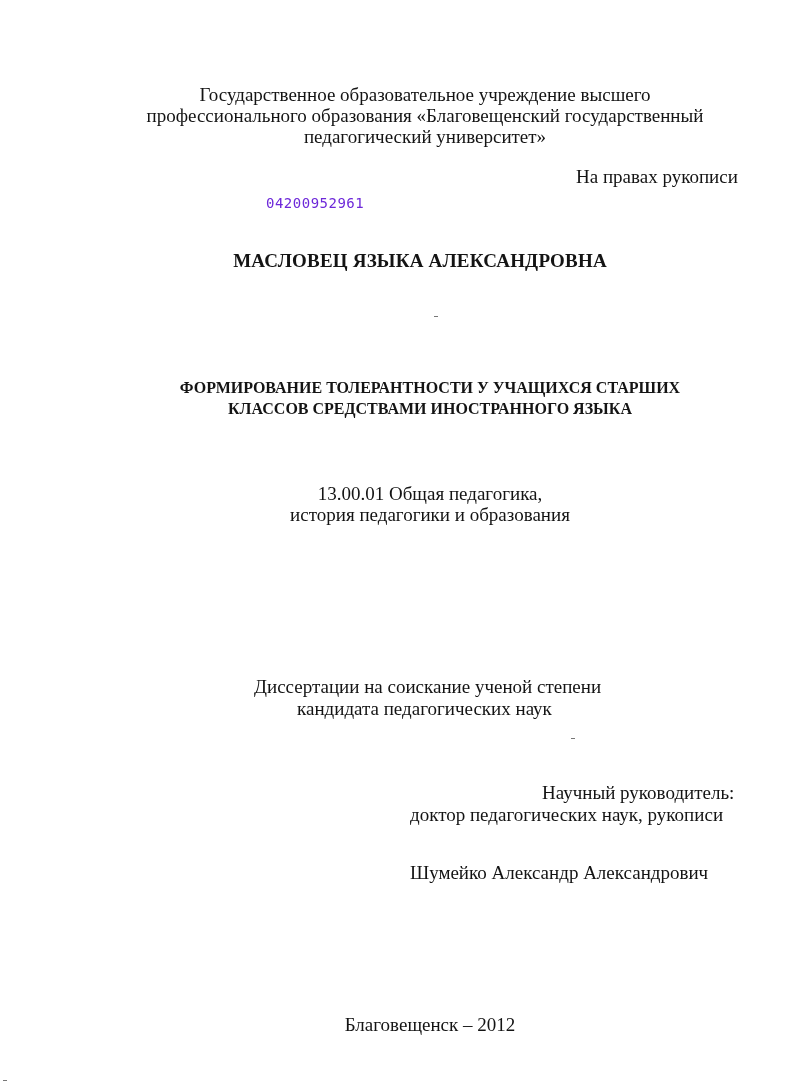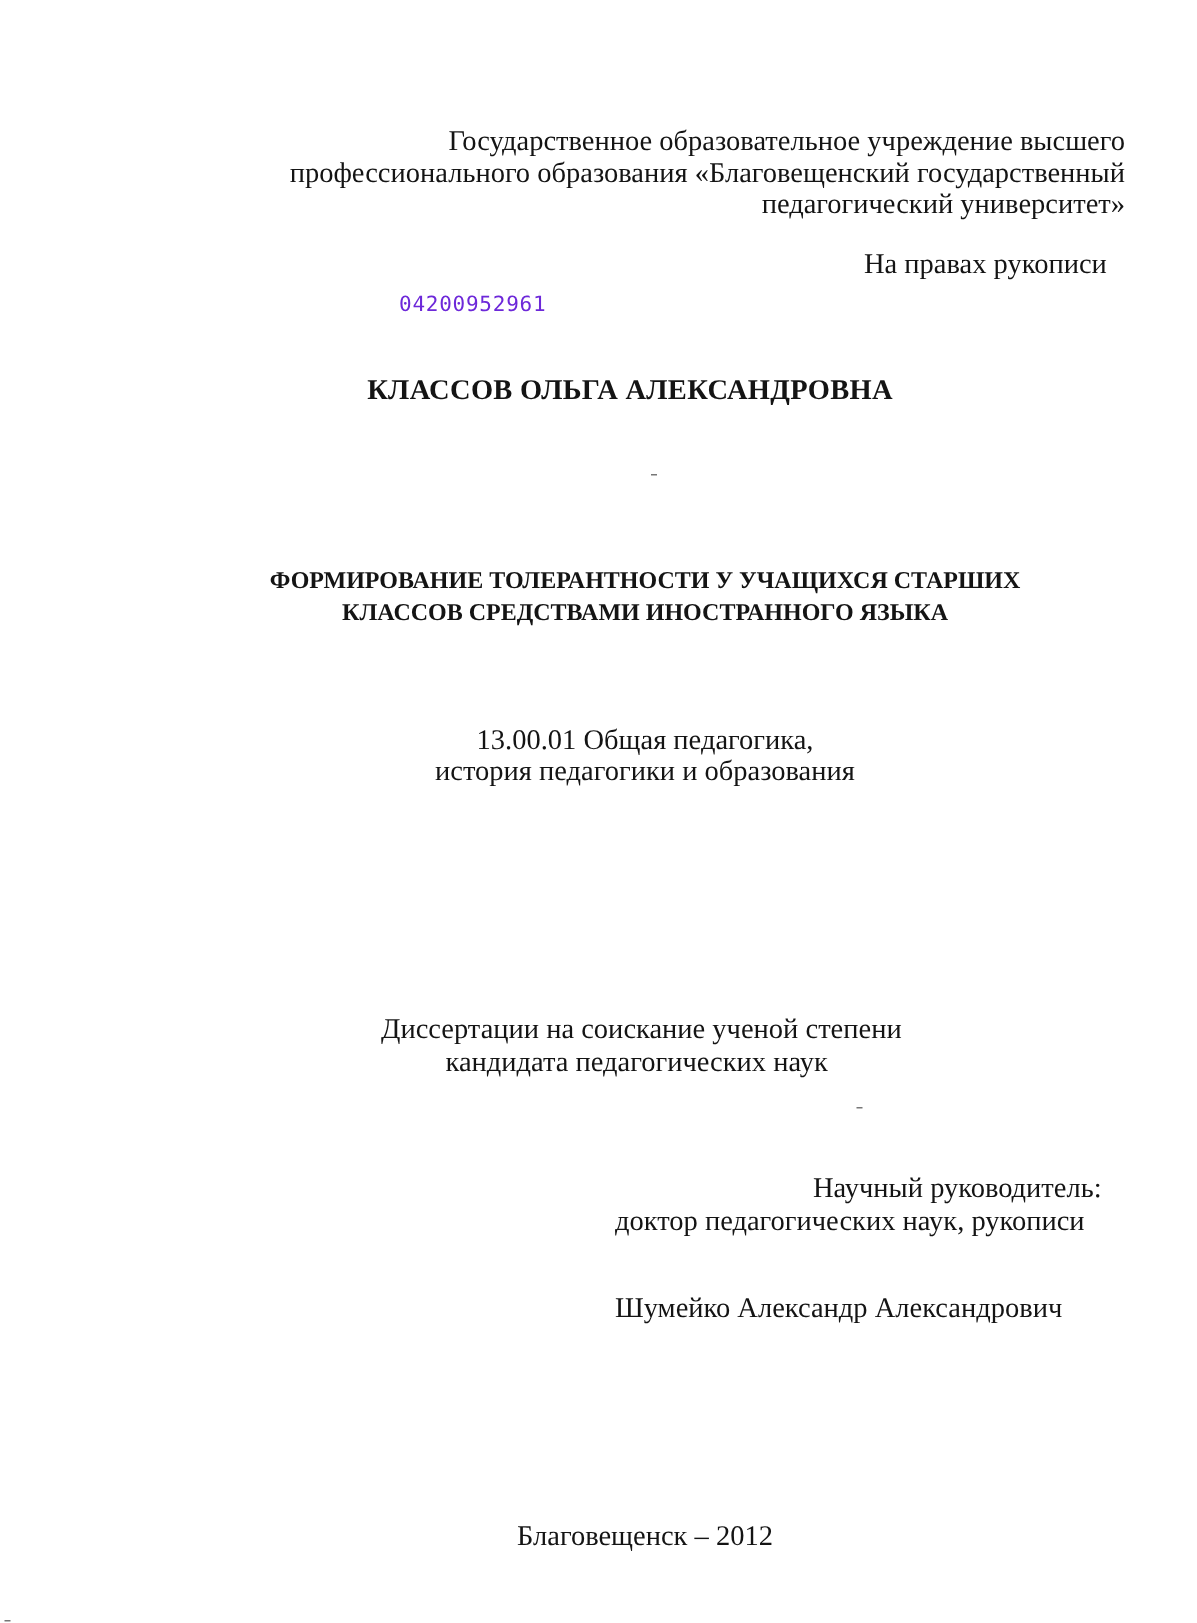--- a/index.html
+++ b/index.html
@@ -23,21 +23,21 @@
       white-space: nowrap;
     }
     .center { text-align: center; }
     .bold { font-weight: bold; }
 
     #institution {
       left: 100px;
       top: 84px;
       width: 650px;
     }
-    #institution div { height: 21px; text-align: right; }
+    #institution div { height: 21px; }
 
     #manuscript-note {
       left: 576px;
       top: 166px;
     }
 
     #code {
       left: 266px;
       top: 195px;
       font-family: "DejaVu Sans Mono", "Liberation Mono", monospace;
@@ -114,21 +114,21 @@
   <div id="institution" class="abs serif center">
     <div>Государственное образовательное учреждение высшего</div>
     <div>профессионального образования «Благовещенский государственный</div>
     <div>педагогический университет»</div>
   </div>
 
   <div id="manuscript-note" class="abs serif">На правах рукописи</div>
 
   <div id="code" class="abs">04200952961</div>
 
-  <div id="author" class="abs serif center bold">КЛАССОВ ОЛЬГА АЛЕКСАНДРОВНА</div>
+  <div id="author" class="abs serif center bold">МАСЛОВЕЦ ЯЗЫКА АЛЕКСАНДРОВНА</div>
 
   <div class="speck" style="left:434px; top:316px; width:4px;"></div>
 
   <div id="title" class="abs serif center bold">
     <div>ФОРМИРОВАНИЕ ТОЛЕРАНТНОСТИ У УЧАЩИХСЯ СТАРШИХ</div>
     <div>КЛАССОВ СРЕДСТВАМИ ИНОСТРАННОГО ЯЗЫКА</div>
   </div>
 
   <div id="specialty" class="abs serif center">
     <div>13.00.01 Общая педагогика,</div>

